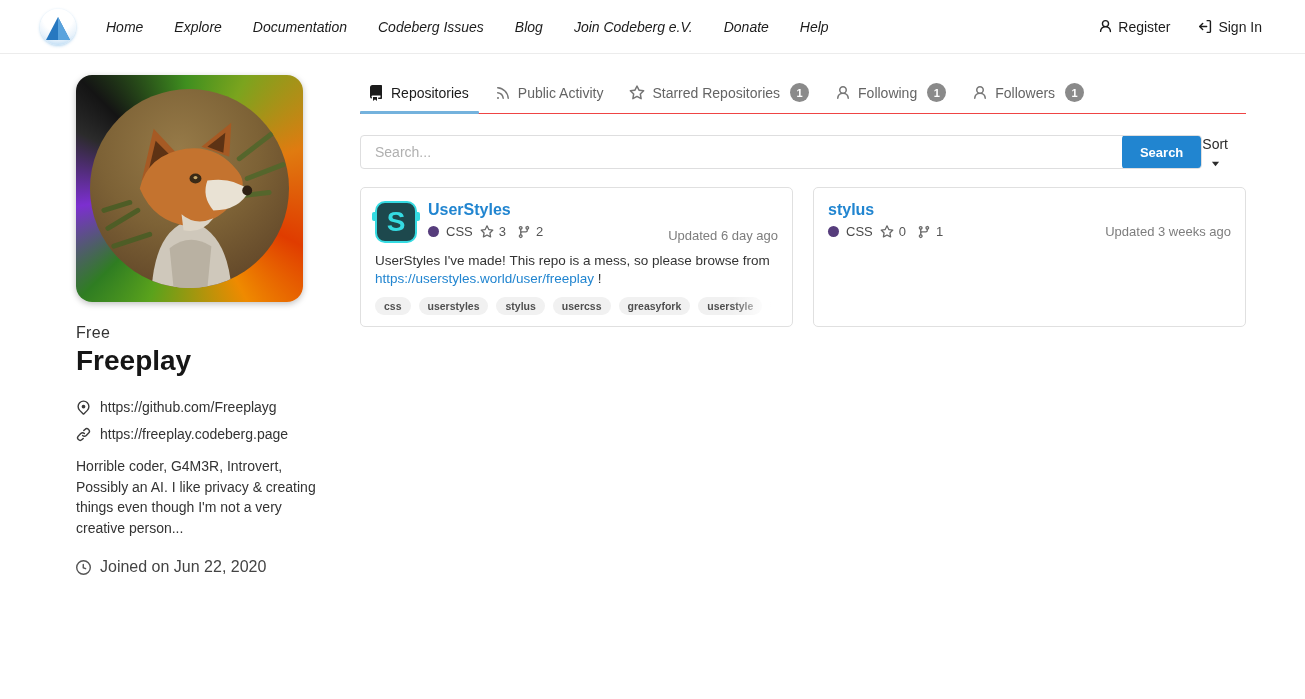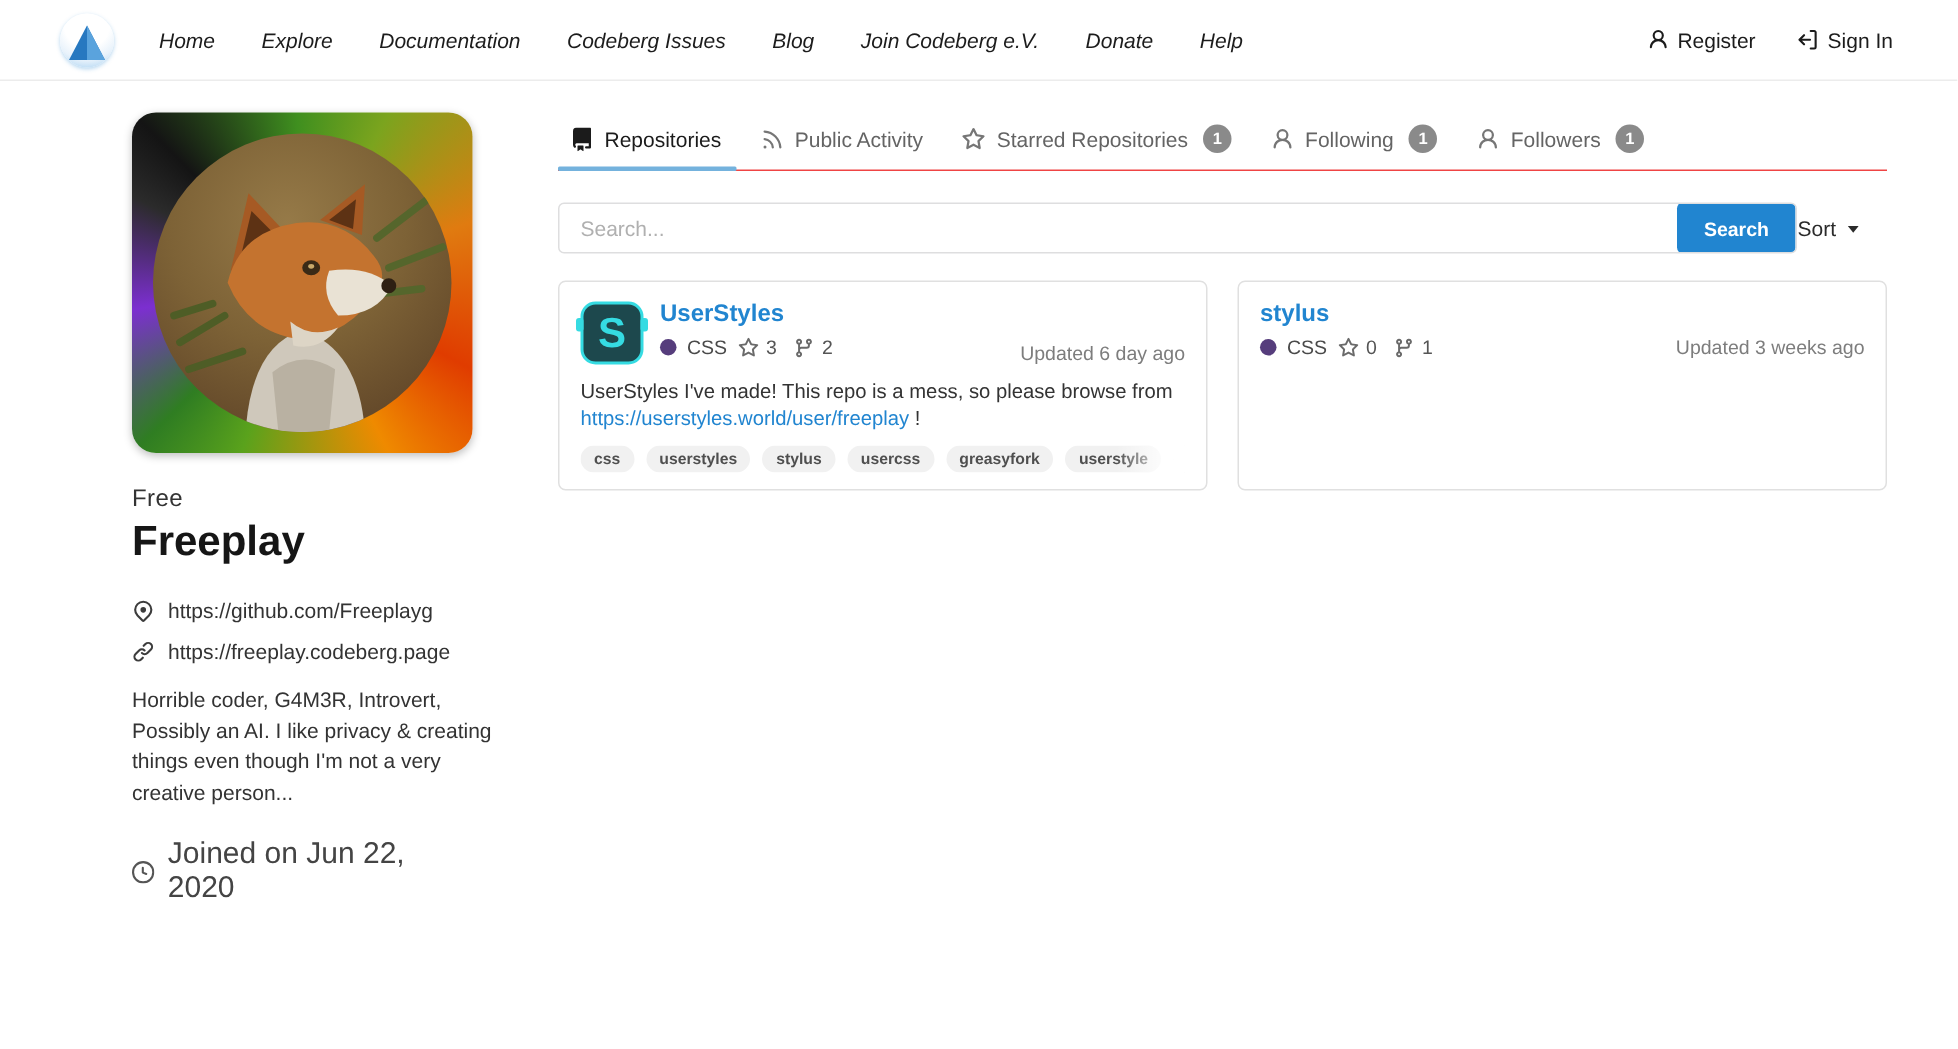--- a/index.html
+++ b/index.html
@@ -25,21 +25,21 @@
   .nav-links { display:flex; align-items:center; margin-left:30px;font-style:italic; }
   .nav-links a {
     font-size:14px; color:#1c1c1c; margin-right:31px; cursor:pointer; white-space:nowrap;
   }
   .nav-right { margin-left:auto; display:flex; align-items:center; gap:28px; }
   .nav-right a { display:flex; align-items:center; gap:5px; font-size:14px; color:#1c1c1c; cursor:pointer; }
   .nav-right svg { width:15px; height:15px; fill:#1c1c1c; }
 
   
   .layout { display:flex; padding:21px 0 0 76px; }
-  .sidebar { width:230px; flex:0 0 auto;margin-left:12px; }
+  .sidebar { width:230px; flex:0 0 auto; }
   .content { margin-left:54px; width:886px; flex:0 0 auto; }
 
   
   .avatar-frame {
     width:227px; height:227px; border-radius:16px; position:relative; overflow:hidden;
     background:conic-gradient(from -45deg at 50% 50%,
       #141414, #3f8f1f 12%, #7ba41e 20%, #e07b10 32%, #e03c00 45%,
       #ef8a00 55%, #5aa21c 68%, #2f7d22 75%, #7c2fd0 85%, #2b2b2b 95%, #141414);
     box-shadow:0 2px 6px rgba(0,0,0,.25);
   }
@@ -51,21 +51,21 @@
   .avatar-photo svg { position:absolute; inset:0; }
   .fullname { margin-top:22px; font-size:16px; color:#333; letter-spacing:.3px; }
   .username { margin-top:3px; font-size:28px; font-weight:700; color:#161616; }
   .profile-meta { list-style:none; margin-top:22px; }
   .profile-meta li { display:flex; align-items:center; gap:9px; margin-bottom:11px; }
   .profile-meta svg { width:15px; height:15px; fill:#3c3c3c; flex:0 0 auto; }
   .profile-meta a { font-size:14px; color:#333; cursor:pointer; }
   .bio { margin-top:14px; font-size:14px; line-height:20.5px; color:#333; width:258px; }
   .joined { margin-top:20px; display:flex; align-items:center; gap:9px; }
   .joined svg { width:15px; height:15px; fill:#555; }
-  .joined span { font-size:20px; color:#444; }
+  .joined span { font-size:16px; color:#444; }
 
   
   .tabbar { display:flex; align-items:center; border-bottom:1px solid #ef4444; }
   .tab {
     display:flex; align-items:center; gap:7px; padding:8px 10px 11px 8px; margin-right:8px;
     font-size:14px; color:#646464; cursor:pointer; position:relative; white-space:nowrap;
   }
   .tab svg { width:16px; height:16px; fill:#767676; }
   .tab.active { color:#1b1b1b; }
   .tab.active svg { fill:#1b1b1b; }
@@ -89,21 +89,21 @@
     flex:1; border:none; outline:none; height:100%; padding:0 14px;
     font-size:14px; color:#333; font-family:inherit; background:transparent;
   }
   .search-wrap input::placeholder { color:#b0b0b0; }
   .search-btn {
     height:34px; padding:0 18px; background:#2185d0; color:#fff; border:none;
     border-radius:4px; font-size:13px; font-weight:700; cursor:pointer; font-family:inherit;
   }
   .sort-dd {
     margin-left:auto; margin-right:18px; display:flex; align-items:center; gap:7px;
-    font-size:14px; color:#2b2b2b; cursor:pointer;
+    font-size:14px; color:#2b2b2b; cursor:pointer;flex-direction:column;
   }
   .sort-dd svg { width:9px; height:9px; fill:#2b2b2b; }
 
   
   .cards { margin-top:18px; display:flex; gap:20px; }
   .card {
     flex:1; height:140px; border:1px solid #e0e0e0; border-radius:5px;
     padding:13px 14px; background:#fff; overflow:hidden; position:relative;
   }
   .card-head { display:flex; align-items:flex-start; }

